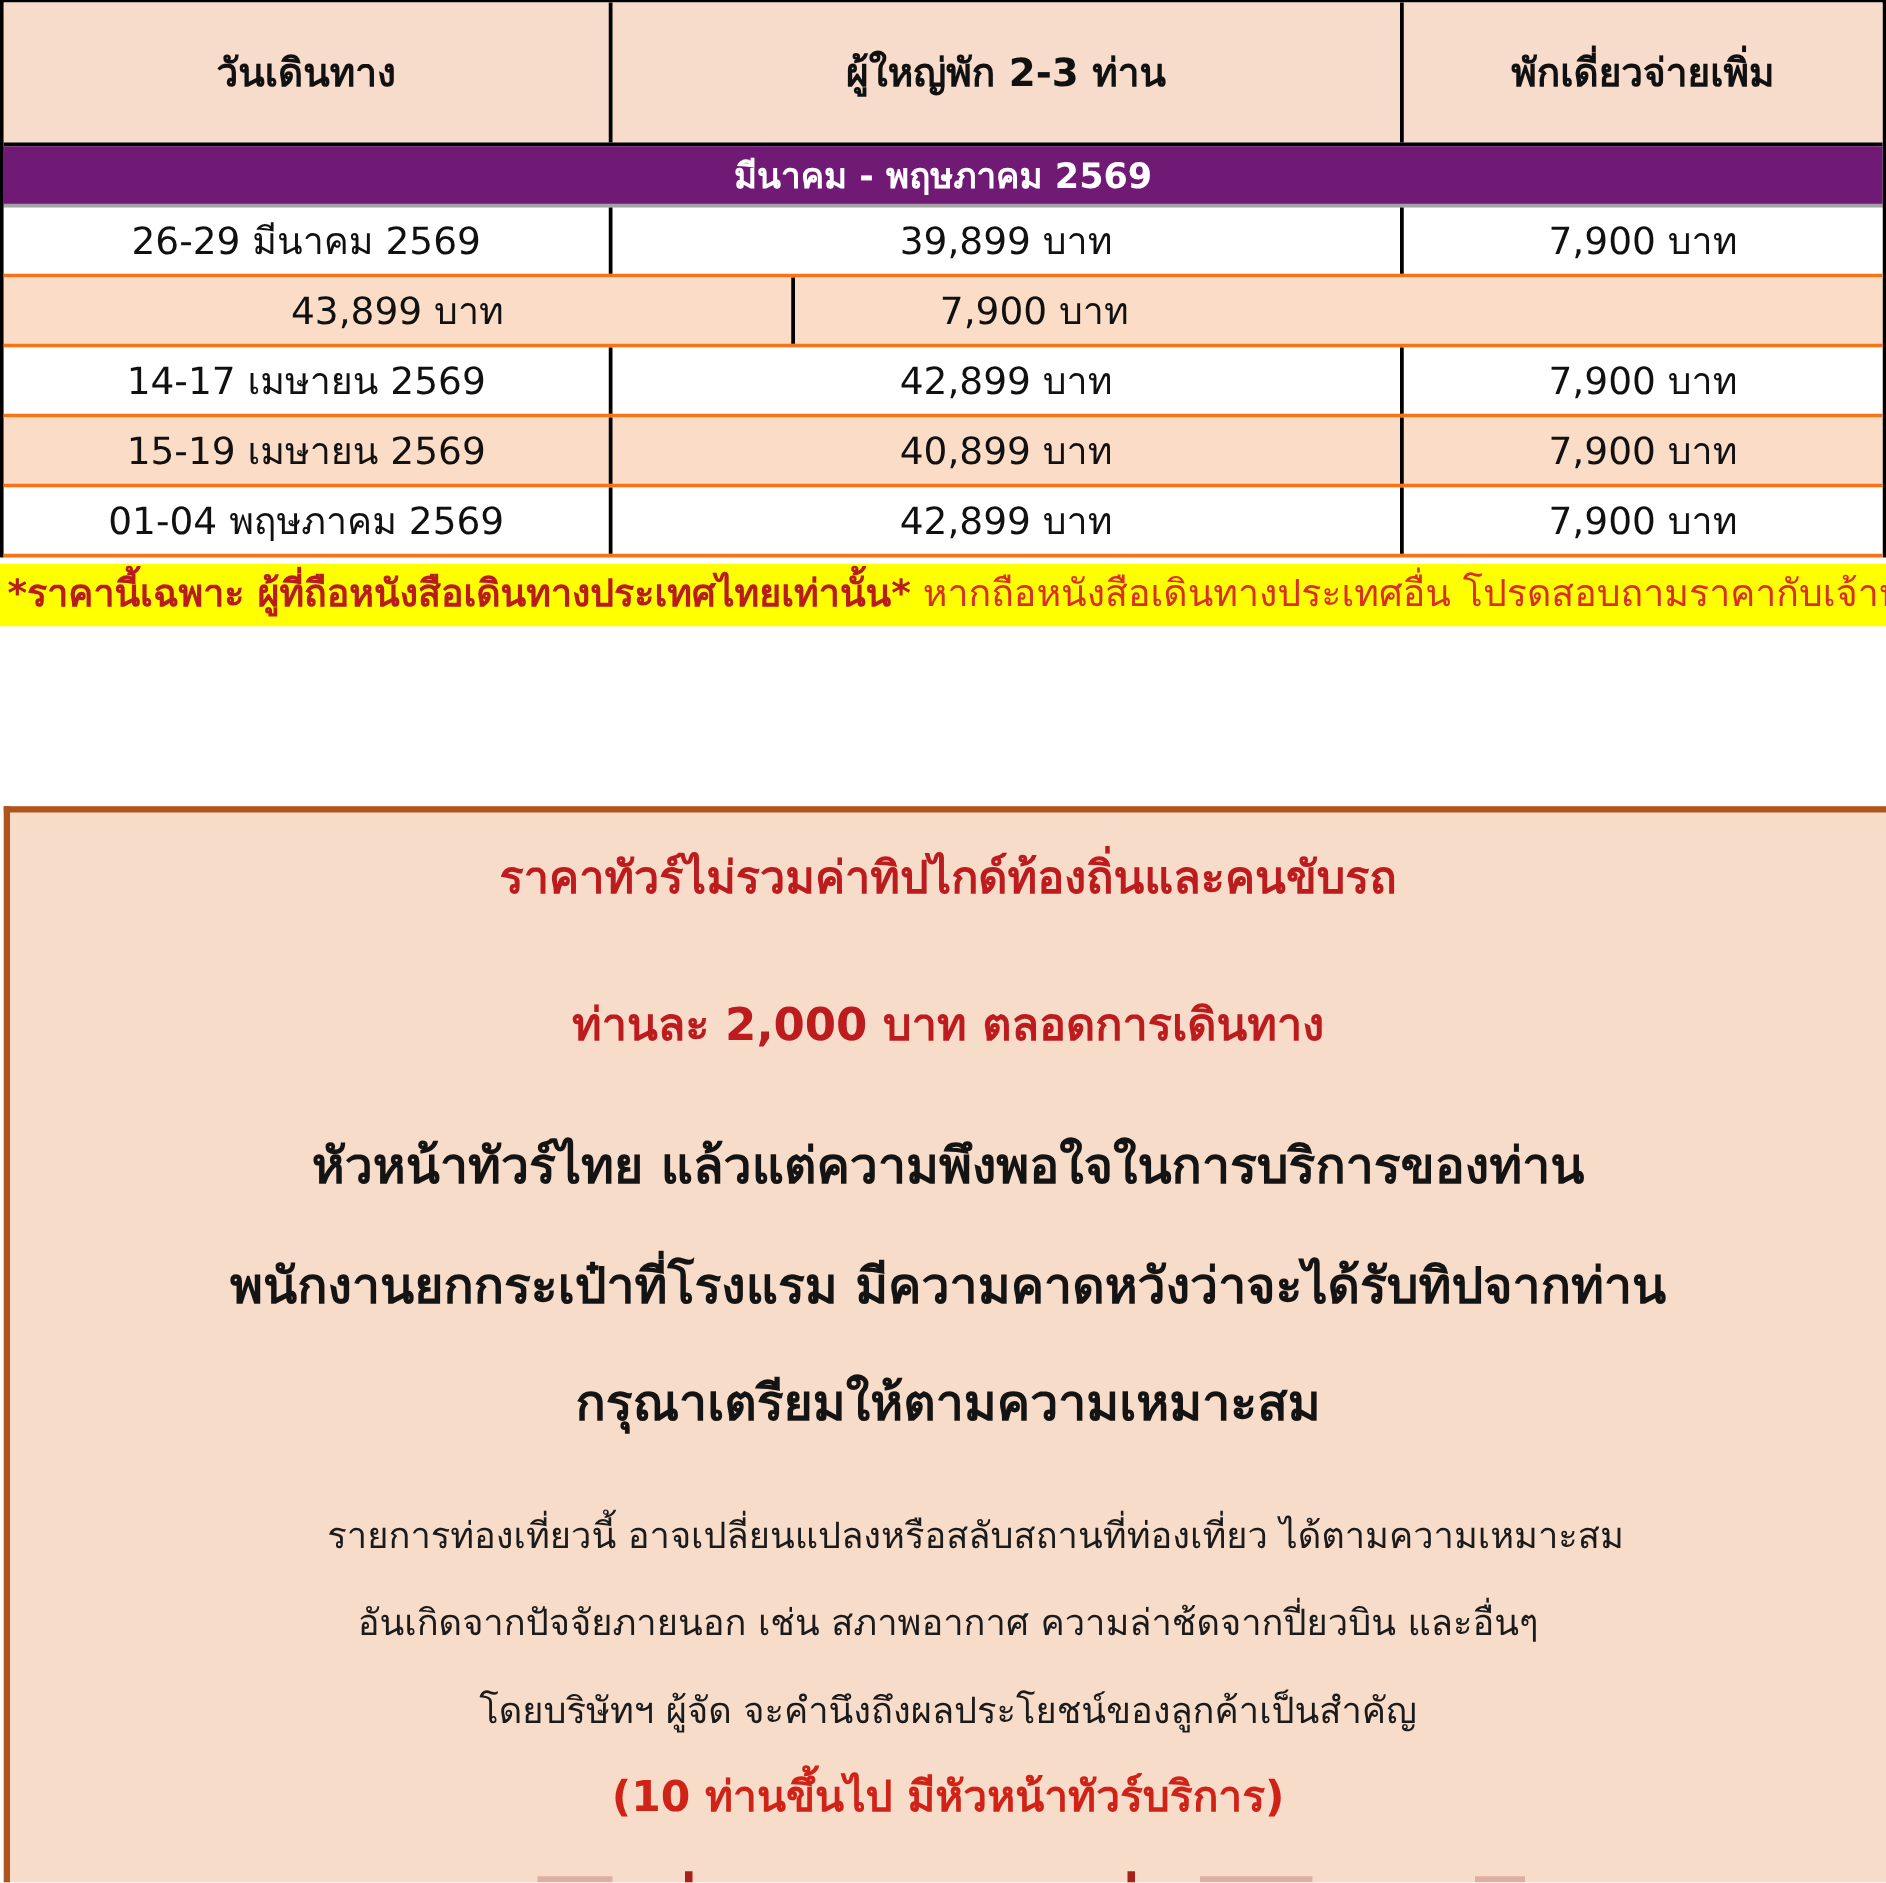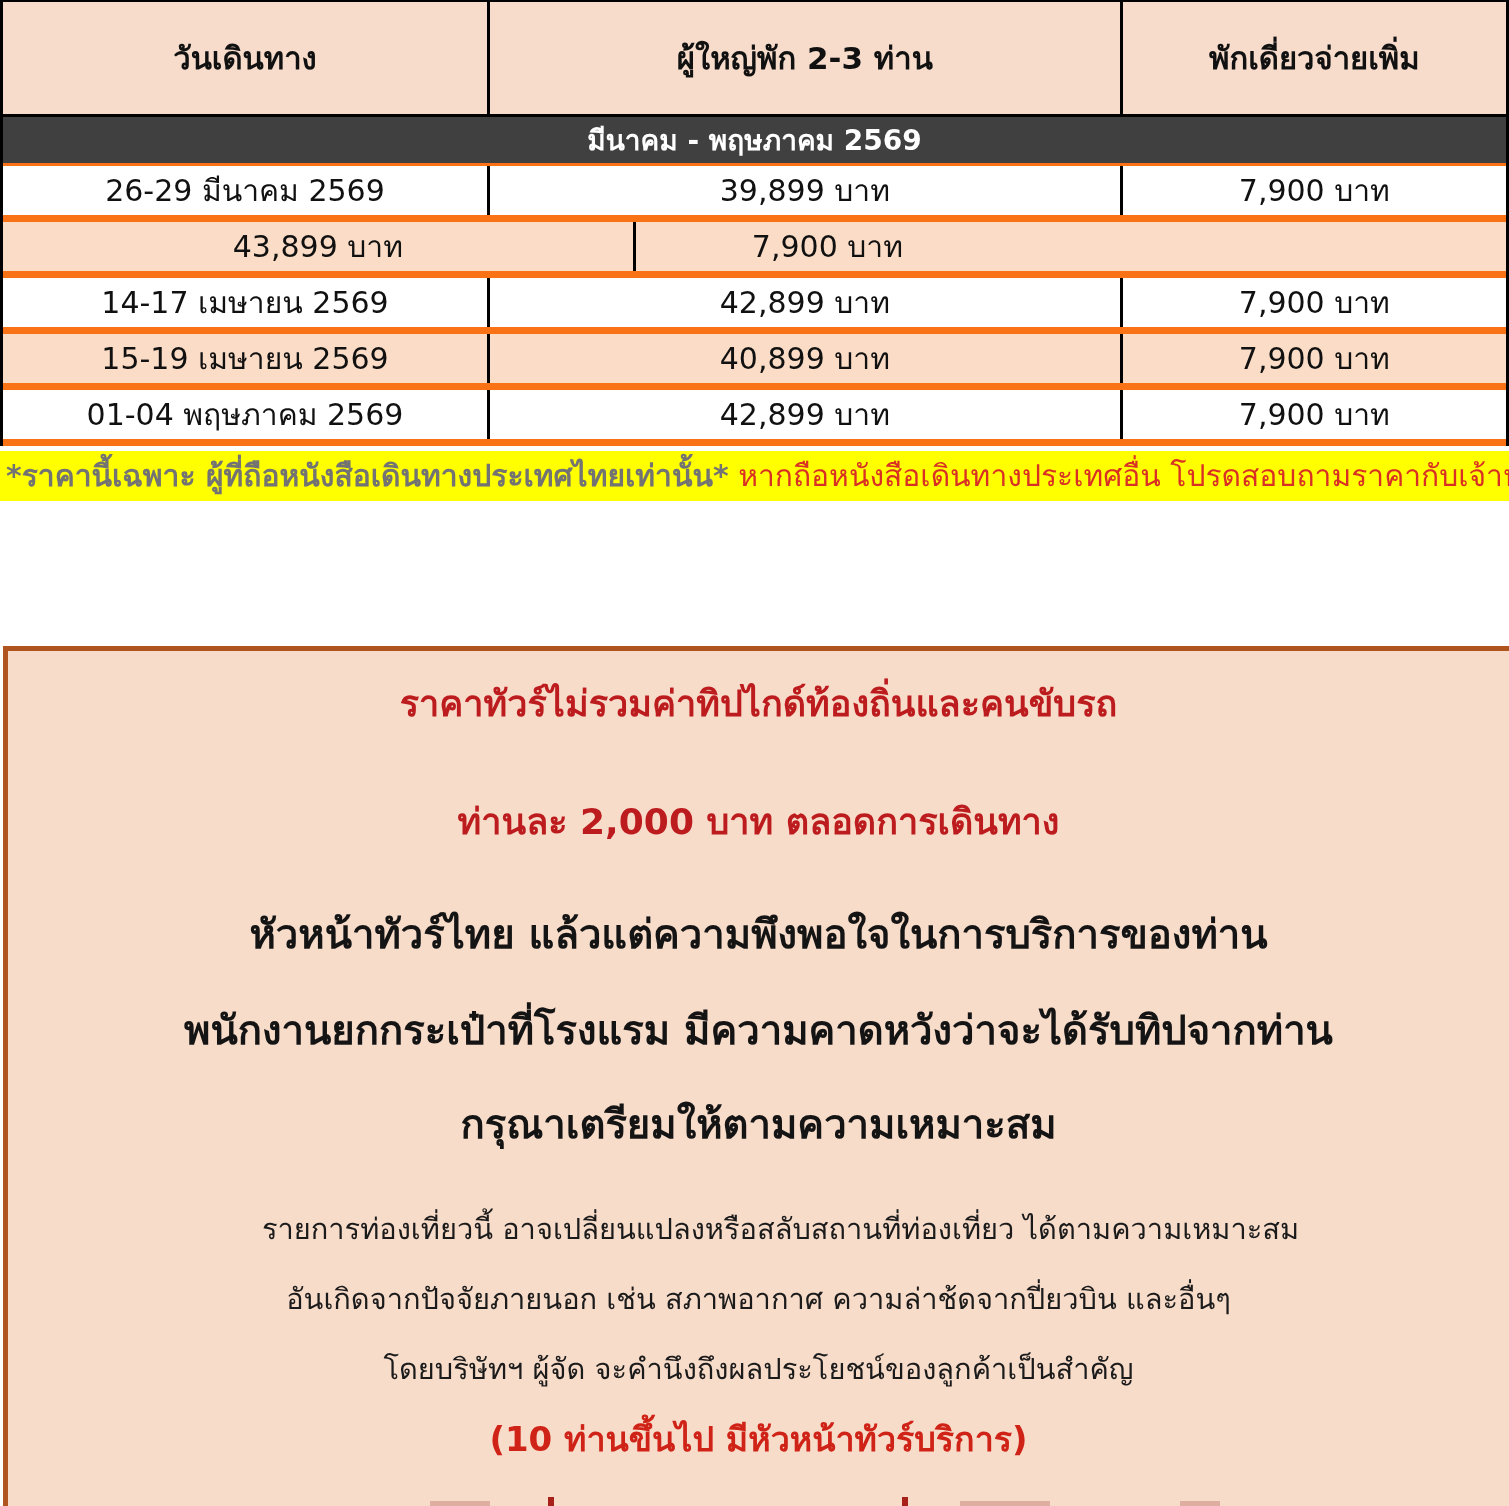--- a/index.html
+++ b/index.html
@@ -23,30 +23,30 @@
   .tr { display:flex; width:100%; }
   .header-row {
     height:115px;
     background:#f7dccb;
     border-bottom:3px solid #000;
     font-weight:bold;
     font-size:31px;
   }
   .season-row {
     height:49px;
-    background:#404040;
-    border-bottom:3px solid #f97316;
+    background:#701a75;
+    border-bottom:3px solid #a3a3a3;
     color:#ffffff;
     font-weight:bold;
     font-size:28px;
     display:flex; align-items:center; justify-content:center;
   }
   .data-row {
     height:56px;
-    border-bottom:7px solid #f97316;
+    border-bottom:3px solid #f97316;
     font-size:30px;
     font-weight:500;
     background:#ffffff;
   }
   .data-row.striped { background:#fbdcc6; }
   .cell {
     display:flex; align-items:center; justify-content:center;
     height:100%;
   }
   .col-date   { width:32.4%; border-right:3px solid #000; }
@@ -60,21 +60,21 @@
     text-align:center;
     line-height:50px;
     white-space:nowrap;
   }
   .note-hl {
     display:inline-block;
     background:#ffff00;
     padding:0 6px;
     font-size:30px;
   }
-  .note-bold    { color:#737373; font-weight:bold; }
+  .note-bold    { color:#b91c1c; font-weight:bold; }
   .note-regular { color:#d93025; font-weight:normal; }
 
   
   .tip-box {
     margin-top:140px;
     margin-left:3px;
     width:1506px;
     height:920px;
     background:#f8dcca;
     border-top:5px solid #b0541f;

